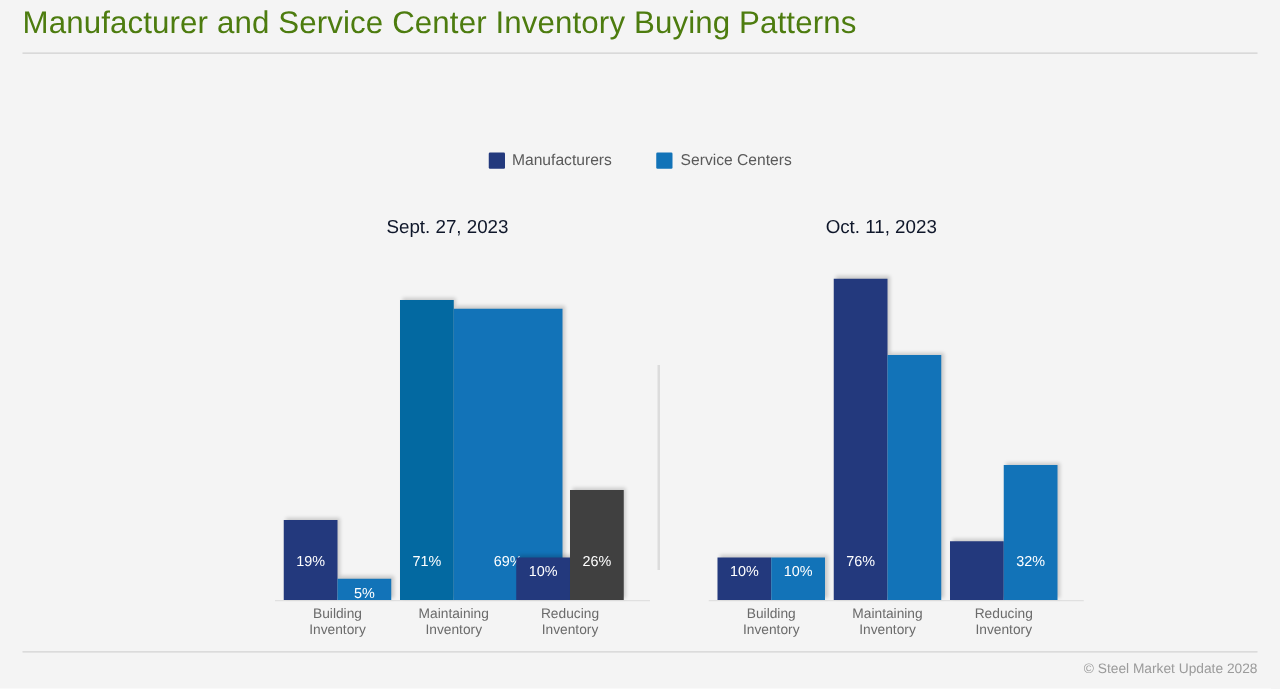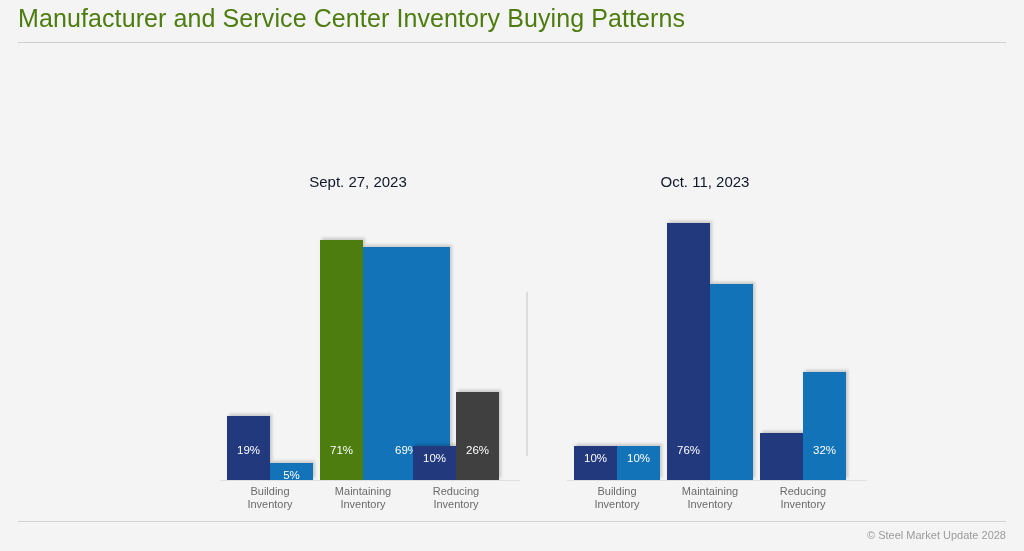--- a/index.html
+++ b/index.html
@@ -155,20 +155,30 @@
   }
 </style>
 </head>
 <body>
 
 <div id="page">
 
   <div id="page-title">Manufacturer and Service Center Inventory Buying Patterns</div>
   <div id="header-rule"></div>
 
+  <div id="legend">
+    <div class="legend-item">
+      <span class="legend-swatch" style="background:#23397d;"></span>
+      <span class="legend-label">Manufacturers</span>
+    </div>
+    <div class="legend-item">
+      <span class="legend-swatch" style="background:#1273b8;"></span>
+      <span class="legend-label">Service Centers</span>
+    </div>
+  </div>
 
   <div id="panel-title-left" class="panel-title">Sept. 27, 2023</div>
   <div id="panel-title-right" class="panel-title">Oct. 11, 2023</div>
 
   <div id="panel-divider"></div>
 
   <div id="plot-left" class="plot">
     <div class="axis-line"></div>
   <div class="group" style="left: 7px; width: 86px;">
         <div class="bar manu" style="height: 64px; background: rgb(35, 57, 125);">
@@ -176,21 +186,21 @@
         </div>
         <div class="bar serv" style="height: 17px; background: rgb(18, 115, 184);">
           <span class="bar-value" style="top: 6px;">5%</span>
         </div>
         <div class="cat-label">
           <div>Building</div>
           <div>Inventory</div>
         </div>
       </div>
       <div class="group" style="left: 100px; width: 86px;">
-        <div class="bar manu" style="height: 240px; background: #4d7c0f;">
+        <div class="bar manu" style="height: 240px; background: #0369a1;">
           <span class="bar-value" style="top: 204px;">71%</span>
         </div>
         <div class="bar serv" style="height: 233px; background: rgb(18, 115, 184); padding-left: 44px;">
           <span class="bar-value" style="top: 197px;">69%</span>
         </div>
         <div class="cat-label">
           <div>Maintaining</div>
           <div>Inventory</div>
         </div>
       </div>

